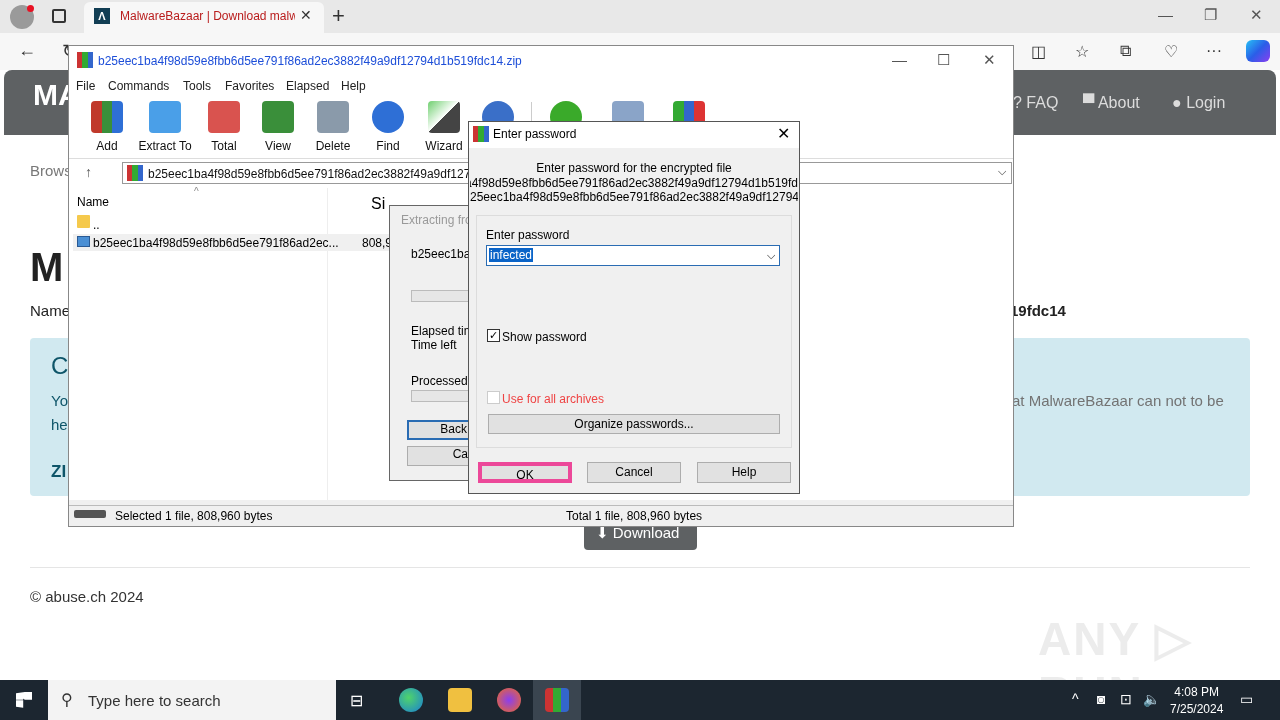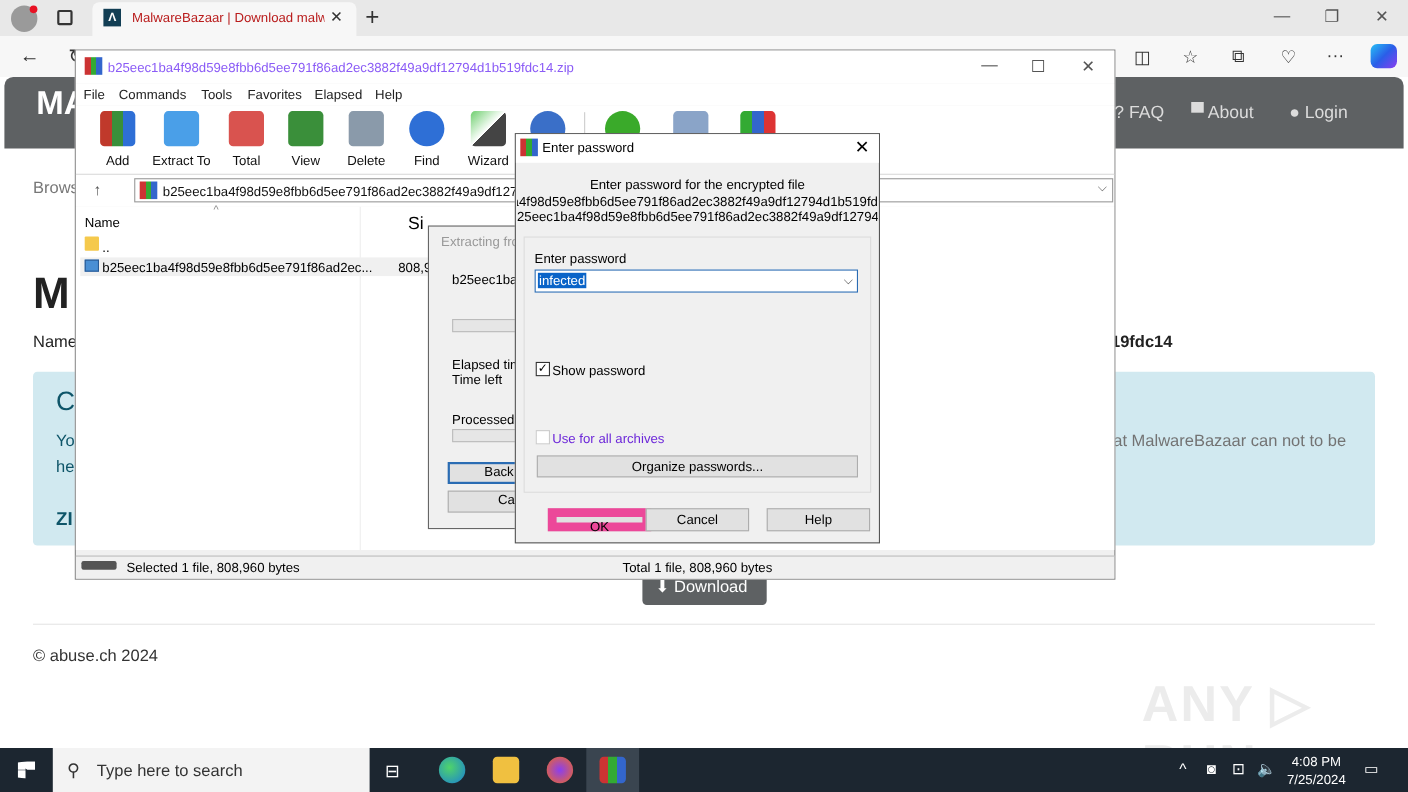--- a/index.html
+++ b/index.html
@@ -36,21 +36,21 @@
 #alert-zip{left:51px;top:462px;font-size:17px;font-weight:bold;color:#0e5569}
 #alert-right{left:1012px;top:392px;font-size:15px;color:#737373}
 #download-btn{left:584px;top:518px;width:113px;height:32px;background:#5e6163;border-radius:0 0 4px 4px;color:#fff;font-size:15px;padding:6px 0 0 12px}
 #footer-line{left:30px;top:567px;width:1220px;height:1px;background:#e5e5e5}
 #footer{left:30px;top:588px;font-size:15px;color:#333}
 #watermark{left:1038px;top:612px;font-size:46px;color:#ececec;font-weight:bold;letter-spacing:2px}
 
 #winrar{left:68px;top:45px;width:946px;height:482px;background:#f0f0f0;border:1px solid #888}
 #wr-titlebar{left:69px;top:46px;width:944px;height:30px;background:#fff}
 #wr-ico{left:77px;top:52px;width:16px;height:16px;background:linear-gradient(90deg,#c33 0 33%,#3a3 33% 66%,#36c 66%)}
-#wr-title{left:98px;top:54px;font-size:12px;color:#8b5cf6}
+#wr-title{left:98px;top:54px;font-size:12px;color:#1d4ed8}
 .wr-ctl{top:51px;font-size:15px;color:#555}
 #wr-menubar{left:69px;top:76px;width:944px;height:20px;background:#fff}
 .menu{top:79px;font-size:12px;color:#222}
 #wr-toolbar{left:69px;top:96px;width:944px;height:62px;background:#fff}
 .tool{top:101px;width:56px;text-align:center}
 .tool .ic{display:block;margin:0 auto;width:32px;height:32px;border-radius:4px}
 .tool .lb{display:block;margin-top:6px;font-size:12px;color:#111}
 #wr-pathbar{left:69px;top:158px;width:944px;height:30px;background:#fff;border-top:1px solid #ddd}
 #up-arrow{left:85px;top:164px;font-size:14px;color:#555}
 #path-box{left:122px;top:162px;width:890px;height:22px;border:1px solid #999;background:#fff}
@@ -94,24 +94,24 @@
 #pwd-l2{left:470px;top:190px;width:328px;font-size:12px;white-space:nowrap;overflow:hidden}
 #pwd-group{left:476px;top:215px;width:316px;height:233px;border:1px solid #dcdcdc}
 #pwd-label{left:486px;top:228px;font-size:12px}
 #pwd-input{left:486px;top:245px;width:294px;height:21px;border:1px solid #2a6cb3;background:#fff}
 #pwd-value{left:489px;top:248px;font-size:12px;background:#0a64c8;color:#fff;padding:0 1px}
 #pwd-drop{left:767px;top:249px;font-size:11px;color:#444}
 .cb{width:13px;height:13px;border:1px solid #333;background:#fff;font-size:11px;line-height:11px;text-align:center}
 #show-cb{left:487px;top:329px}
 #show-lb{left:502px;top:330px;font-size:12px}
 #all-cb{left:487px;top:391px;border-color:#ccc}
-#all-lb{left:502px;top:392px;font-size:12px;color:#6d28d9}
+#all-lb{left:502px;top:392px;font-size:12px;color:#ef4444}
 #org-btn{left:488px;top:414px;width:292px;height:20px;border:1px solid #adadad;background:#e1e1e1;text-align:center;font-size:12px;line-height:18px}
 .dbtn{top:462px;width:94px;height:21px;border:1px solid #adadad;background:#e1e1e1;text-align:center;font-size:12px;line-height:19px}
-#ok-btn{left:498px;border:8px solid #ec4899}
+#ok-btn{left:478px;border:4px solid #ec4899}
 #cancel-btn{left:587px}
 #help-btn{left:697px}
 
 #taskbar{left:0;top:680px;width:1280px;height:40px;background:#1c2630}
 #start{left:16px;top:692px;width:16px;height:16px;background:linear-gradient(#fff,#fff);clip-path:polygon(0 8%,45% 2%,45% 48%,0 48%,0 52%,45% 52%,45% 98%,0 92%,0 8%,55% 0,100% 0,100% 48%,55% 48%)}
 #search{left:48px;top:680px;width:288px;height:40px;background:#f3f3f3}
 #search-ico{left:61px;top:690px;font-size:16px;color:#333}
 #search-text{left:88px;top:692px;font-size:15px;color:#333}
 .task-ic{top:688px;width:24px;height:24px;border-radius:4px}
 #clock{left:1170px;top:684px;font-size:12px;color:#fff;text-align:center;line-height:17px}

